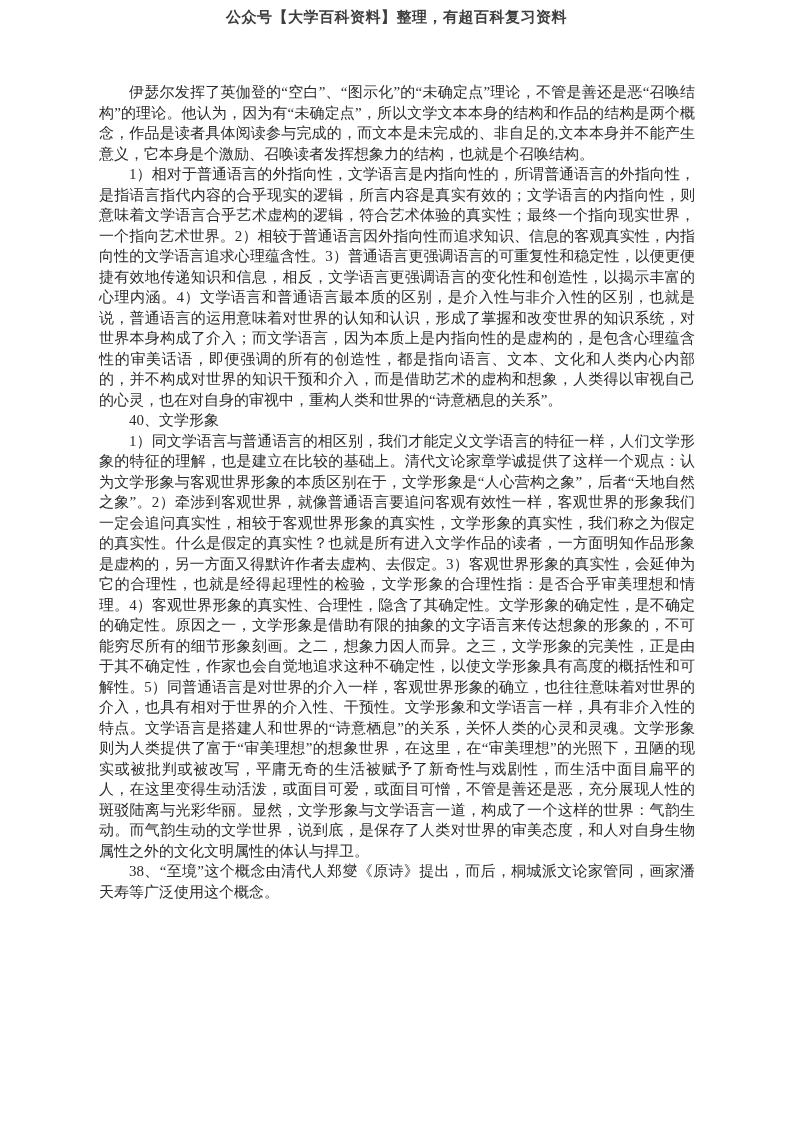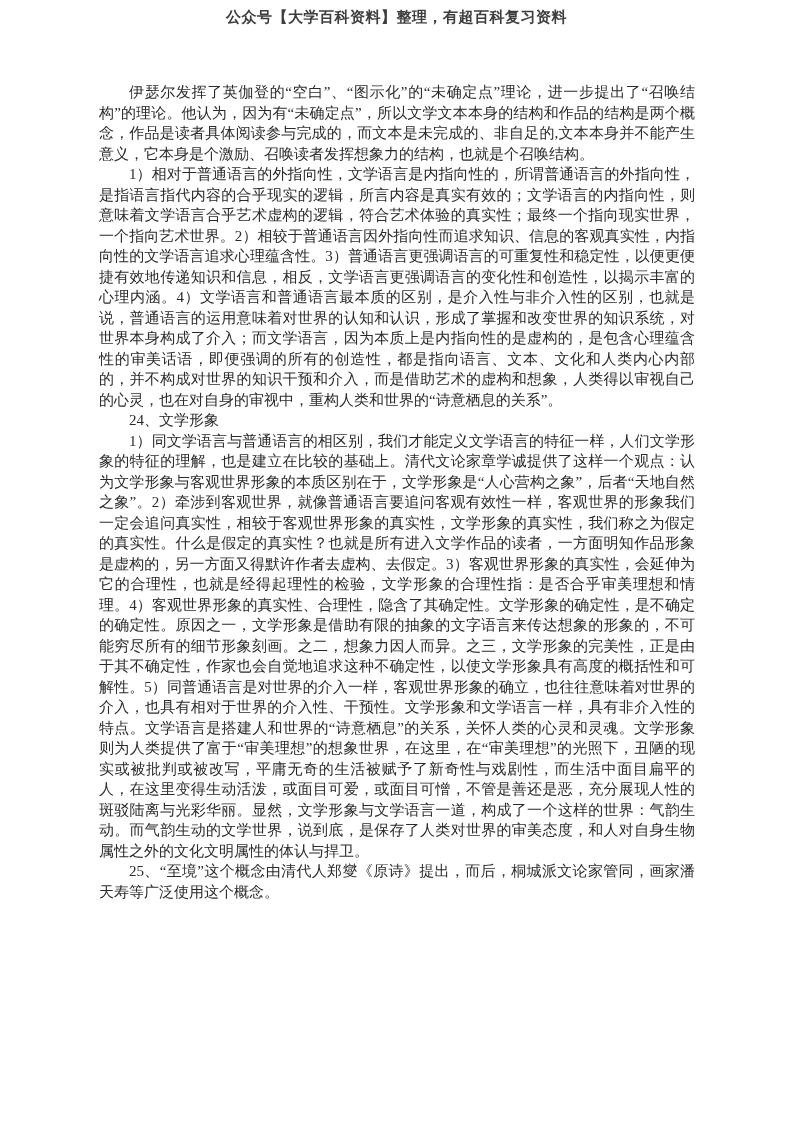--- a/index.html
+++ b/index.html
@@ -44,20 +44,20 @@
   }
 </style>
 </head>
 <body>
 
 <div class="page">
 
   <div class="header-note">公众号【大学百科资料】整理，有超百科复习资料</div>
 
   <div class="doc-body">
-    <p>伊瑟尔发挥了英伽登的“空白”、“图示化”的“未确定点”理论，进一步提出了“召唤结构”的理论。他认为，因为有“未确定点”，所以文学文本本身的结构和作品的结构是两个概念，作品是读者具体阅读参与完成的，而文本是未完成的、非自足的,文本本身并不能产生意义，它本身是个激励、召唤读者发挥想象力的结构，也就是个召唤结构。</p>
+    <p>伊瑟尔发挥了英伽登的“空白”、“图示化”的“未确定点”理论，不管是善还是恶“召唤结构”的理论。他认为，因为有“未确定点”，所以文学文本本身的结构和作品的结构是两个概念，作品是读者具体阅读参与完成的，而文本是未完成的、非自足的,文本本身并不能产生意义，它本身是个激励、召唤读者发挥想象力的结构，也就是个召唤结构。</p>
     <p>1）相对于普通语言的外指向性，文学语言是内指向性的，所谓普通语言的外指向性，是指语言指代内容的合乎现实的逻辑，所言内容是真实有效的；文学语言的内指向性，则意味着文学语言合乎艺术虚构的逻辑，符合艺术体验的真实性；最终一个指向现实世界，一个指向艺术世界。2）相较于普通语言因外指向性而追求知识、信息的客观真实性，内指向性的文学语言追求心理蕴含性。3）普通语言更强调语言的可重复性和稳定性，以便更便捷有效地传递知识和信息，相反，文学语言更强调语言的变化性和创造性，以揭示丰富的心理内涵。4）文学语言和普通语言最本质的区别，是介入性与非介入性的区别，也就是说，普通语言的运用意味着对世界的认知和认识，形成了掌握和改变世界的知识系统，对世界本身构成了介入；而文学语言，因为本质上是内指向性的是虚构的，是包含心理蕴含性的审美话语，即便强调的所有的创造性，都是指向语言、文本、文化和人类内心内部的，并不构成对世界的知识干预和介入，而是借助艺术的虚构和想象，人类得以审视自己的心灵，也在对自身的审视中，重构人类和世界的“诗意栖息的关系”。</p>
-    <p>24、文学形象</p>
+    <p>40、文学形象</p>
     <p>1）同文学语言与普通语言的相区别，我们才能定义文学语言的特征一样，人们文学形象的特征的理解，也是建立在比较的基础上。清代文论家章学诚提供了这样一个观点：认为文学形象与客观世界形象的本质区别在于，文学形象是“人心营构之象”，后者“天地自然之象”。2）牵涉到客观世界，就像普通语言要追问客观有效性一样，客观世界的形象我们一定会追问真实性，相较于客观世界形象的真实性，文学形象的真实性，我们称之为假定的真实性。什么是假定的真实性？也就是所有进入文学作品的读者，一方面明知作品形象是虚构的，另一方面又得默许作者去虚构、去假定。3）客观世界形象的真实性，会延伸为它的合理性，也就是经得起理性的检验，文学形象的合理性指：是否合乎审美理想和情理。4）客观世界形象的真实性、合理性，隐含了其确定性。文学形象的确定性，是不确定的确定性。原因之一，文学形象是借助有限的抽象的文字语言来传达想象的形象的，不可能穷尽所有的细节形象刻画。之二，想象力因人而异。之三，文学形象的完美性，正是由于其不确定性，作家也会自觉地追求这种不确定性，以使文学形象具有高度的概括性和可解性。5）同普通语言是对世界的介入一样，客观世界形象的确立，也往往意味着对世界的介入，也具有相对于世界的介入性、干预性。文学形象和文学语言一样，具有非介入性的特点。文学语言是搭建人和世界的“诗意栖息”的关系，关怀人类的心灵和灵魂。文学形象则为人类提供了富于“审美理想”的想象世界，在这里，在“审美理想”的光照下，丑陋的现实或被批判或被改写，平庸无奇的生活被赋予了新奇性与戏剧性，而生活中面目扁平的人，在这里变得生动活泼，或面目可爱，或面目可憎，不管是善还是恶，充分展现人性的斑驳陆离与光彩华丽。显然，文学形象与文学语言一道，构成了一个这样的世界：气韵生动。而气韵生动的文学世界，说到底，是保存了人类对世界的审美态度，和人对自身生物属性之外的文化文明属性的体认与捍卫。</p>
-    <p>25、“至境”这个概念由清代人郑燮《原诗》提出，而后，桐城派文论家管同，画家潘天寿等广泛使用这个概念。</p>
+    <p>38、“至境”这个概念由清代人郑燮《原诗》提出，而后，桐城派文论家管同，画家潘天寿等广泛使用这个概念。</p>
   </div>
 
 </div>
 
 </body></html>

